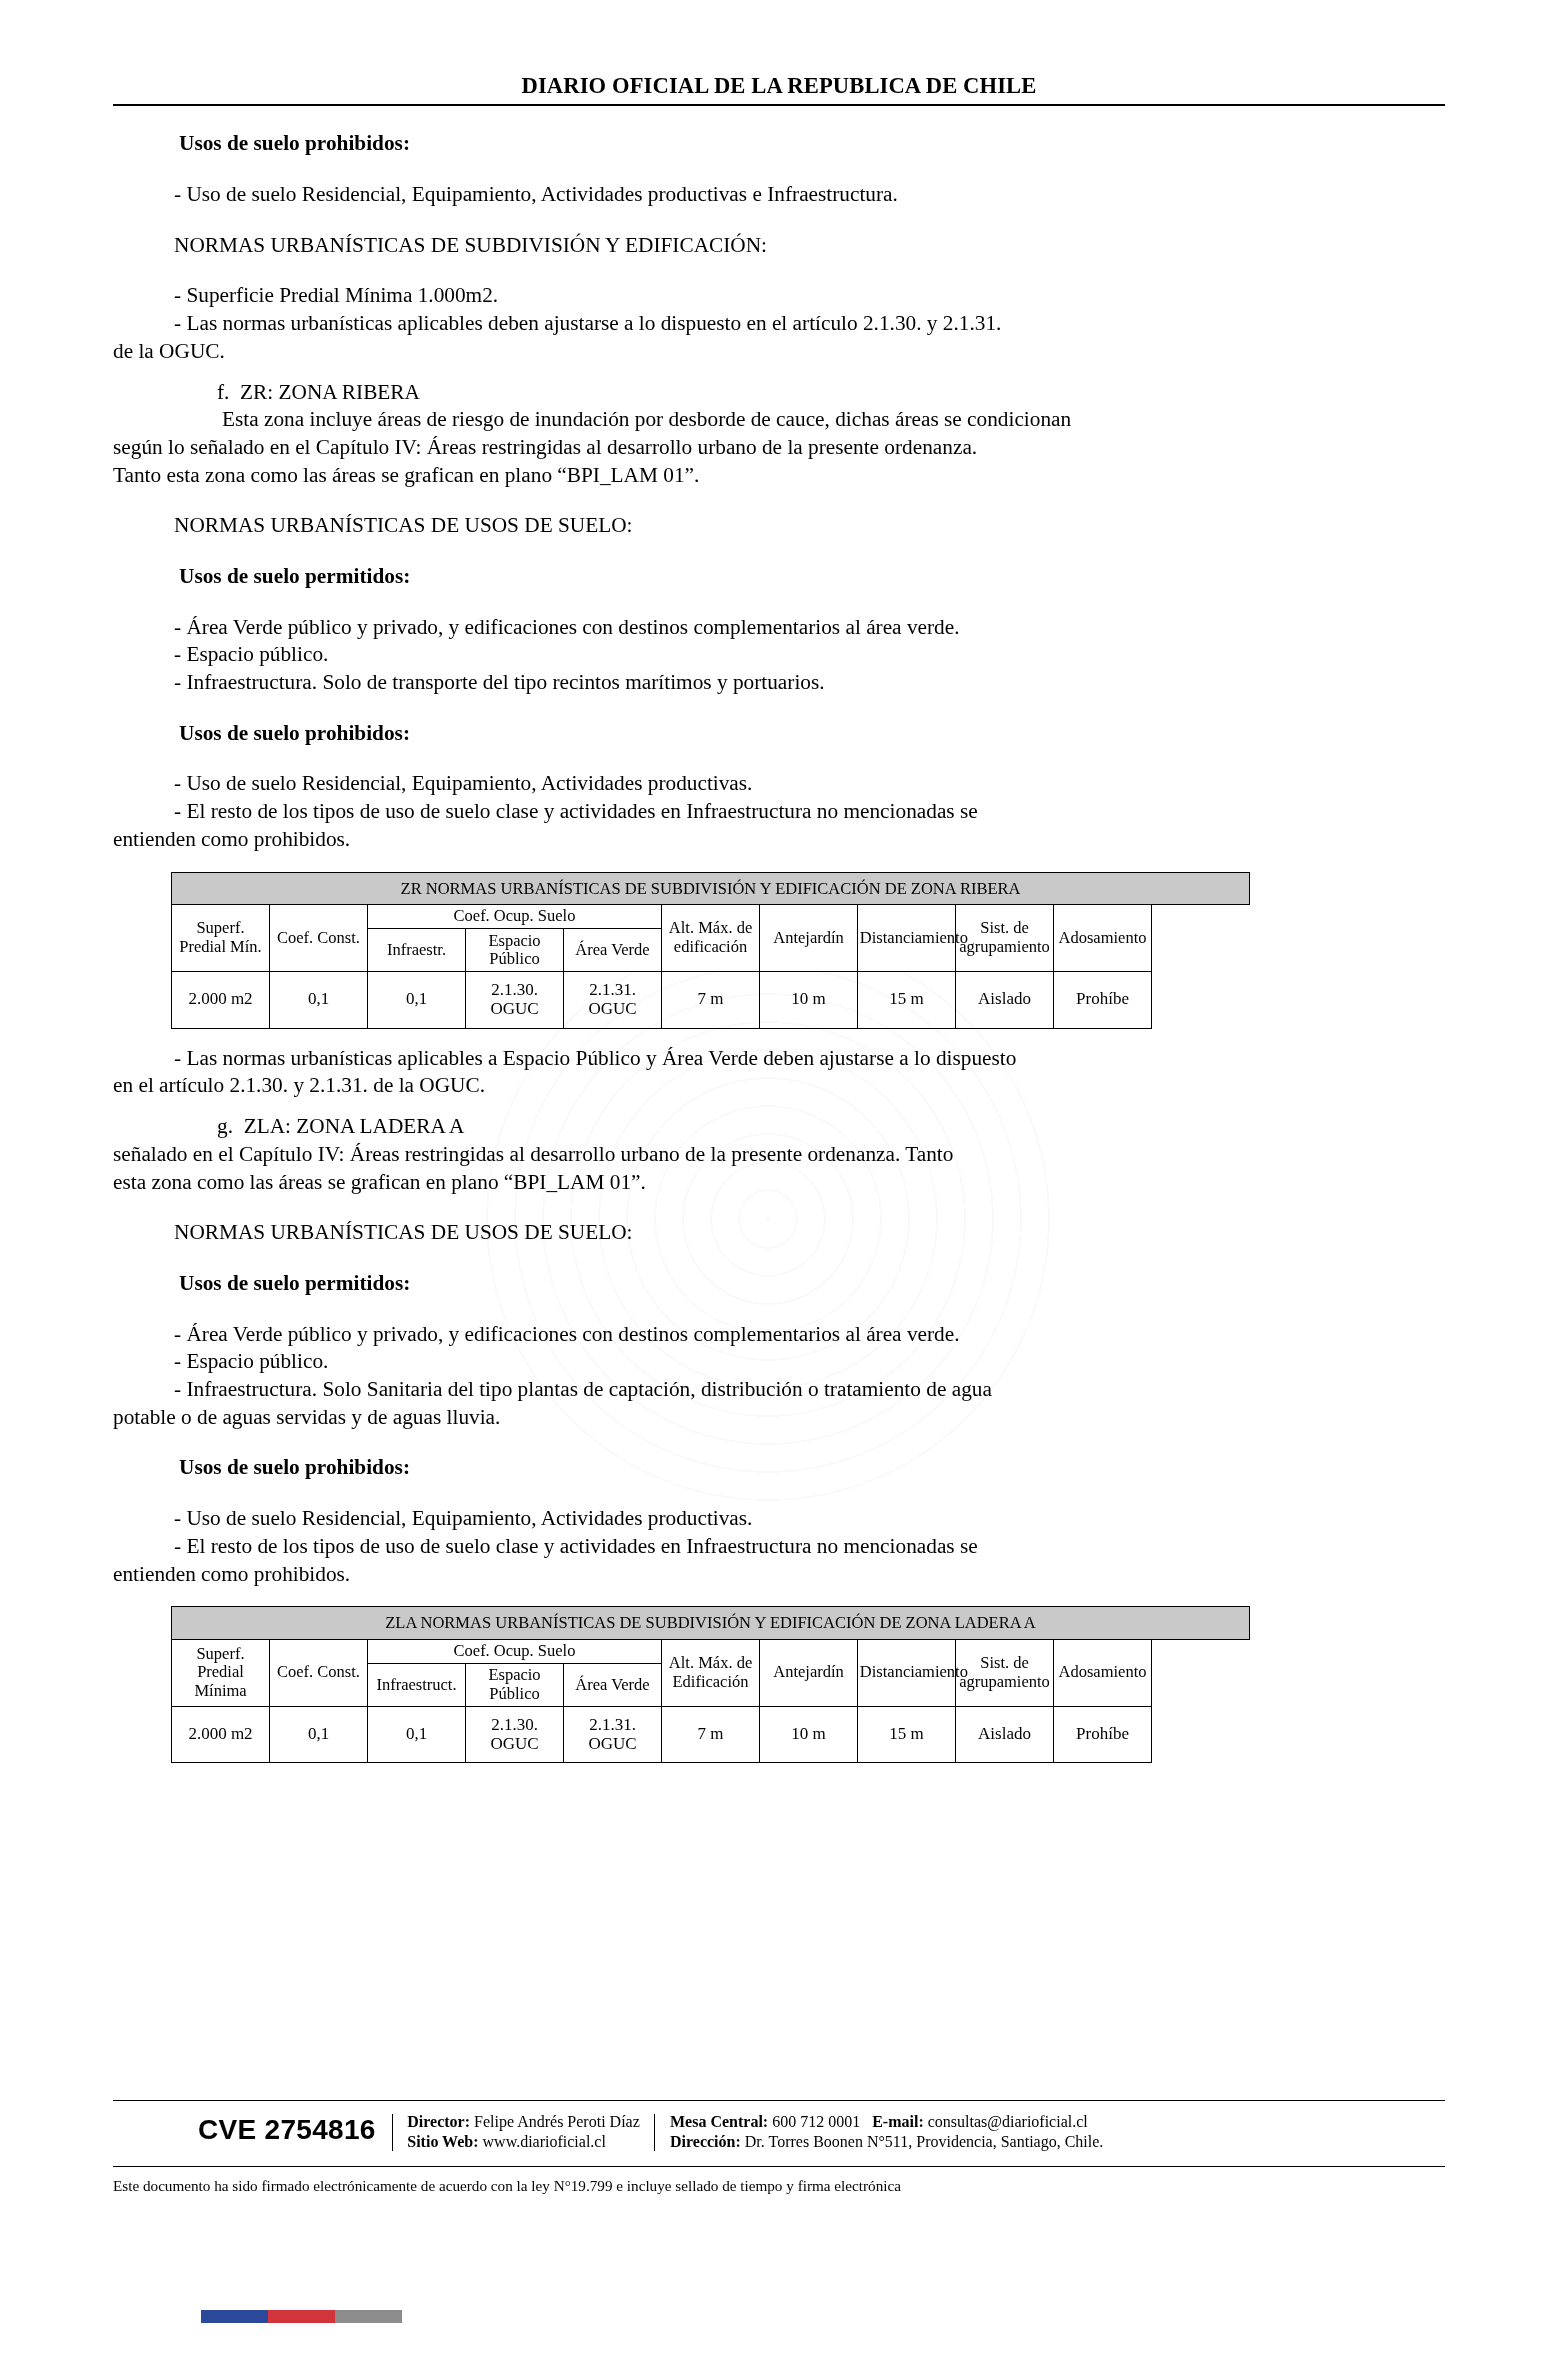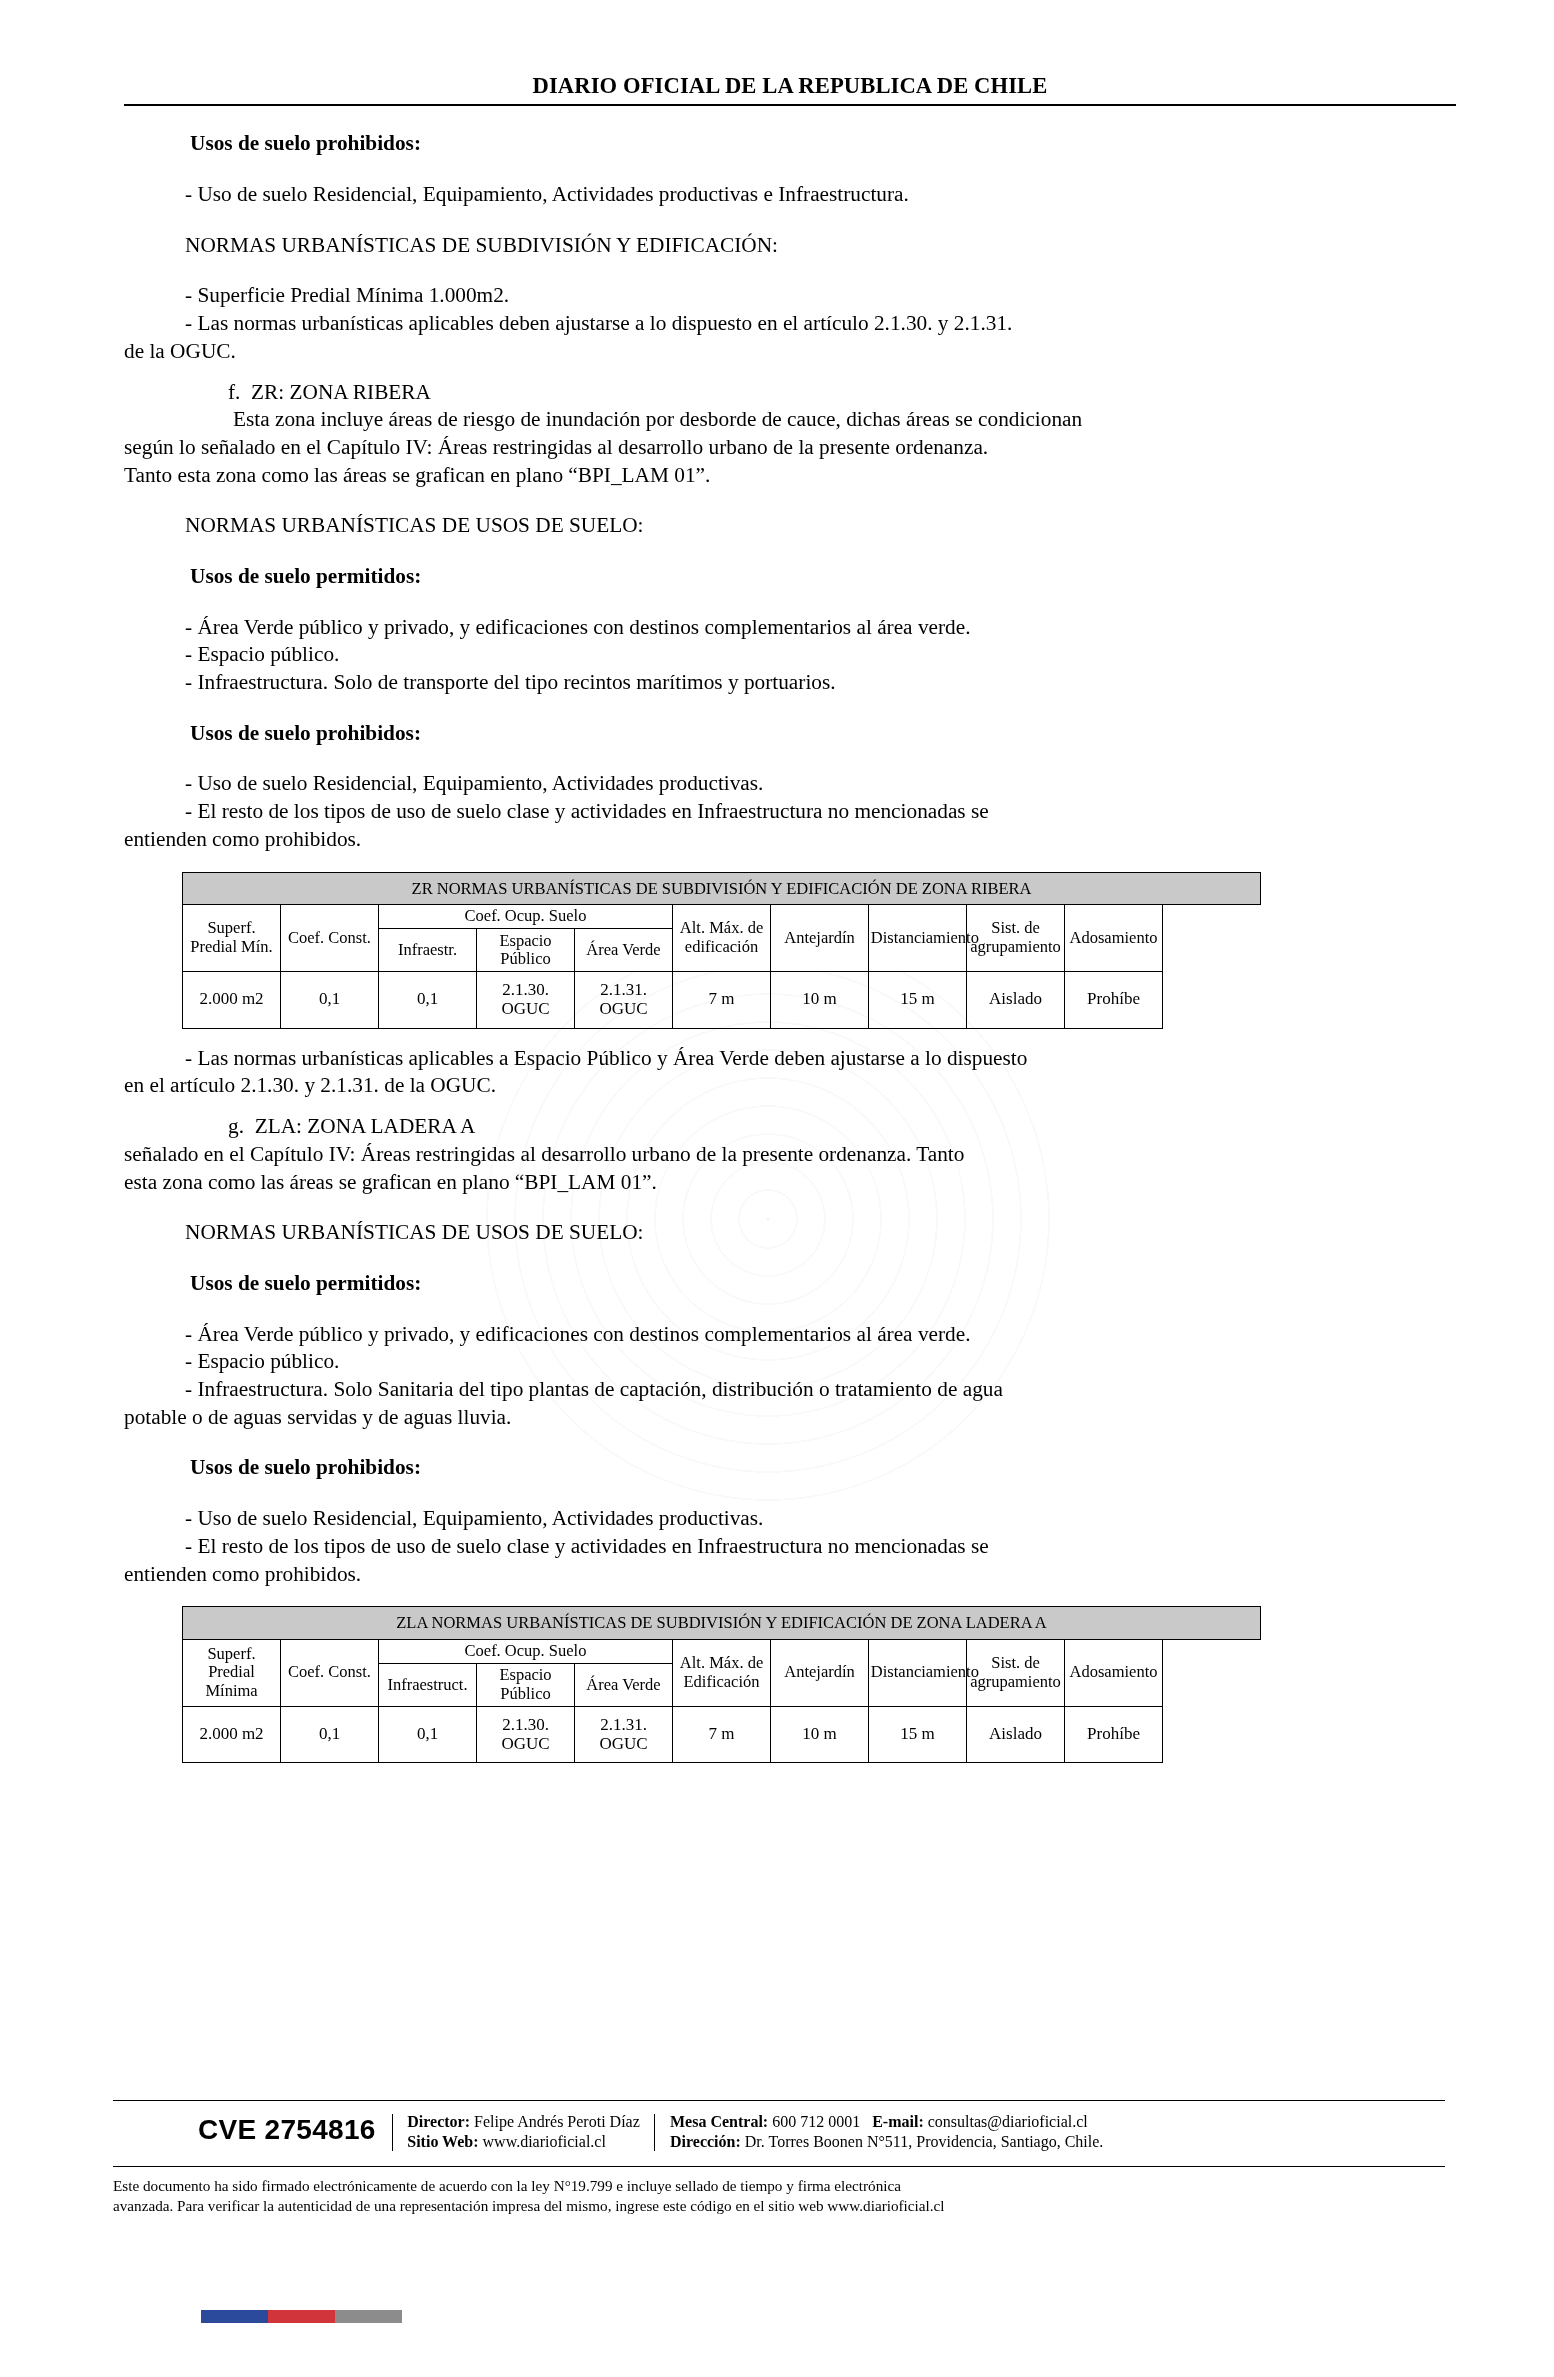--- a/index.html
+++ b/index.html
@@ -18,21 +18,20 @@
     background: #ffffff;
     box-sizing: border-box;
     padding: 0;
     overflow: hidden;
   }
   .inner {
     position: absolute;
     left: 113px;
     top: 73px;
     width: 1332px;
-    margin-left: 11px;
   }
 
   
   .masthead {
     text-align: center;
     font-weight: bold;
     font-size: 22.6px;
     letter-spacing: 0.1px;
   }
   .header-row {
@@ -363,21 +362,20 @@
         </div>
         <div>
           <span class="b">Dirección:</span>
           <span>Dr. Torres Boonen N°511, Providencia, Santiago, Chile.</span>
         </div>
       </div>
     </div>
     <div class="footer-rule2"></div>
     <div class="legal">
       <div>Este documento ha sido firmado electrónicamente de acuerdo con la ley N°19.799 e incluye sellado de tiempo y firma electrónica</div>
-      <div>avanzada. Para verificar la autenticidad de una representación impresa del mismo, ingrese este código en el sitio web www.diarioficial.cl</div>
     </div>
   </div>
 
   <div class="flag">
     <div class="blue"></div>
     <div class="red"></div>
     <div class="gray"></div>
   </div>
 
 </div>

